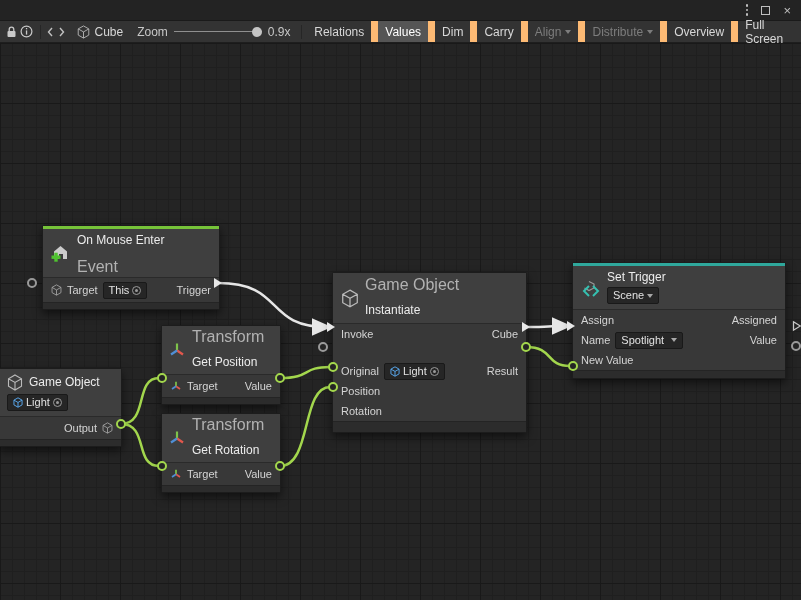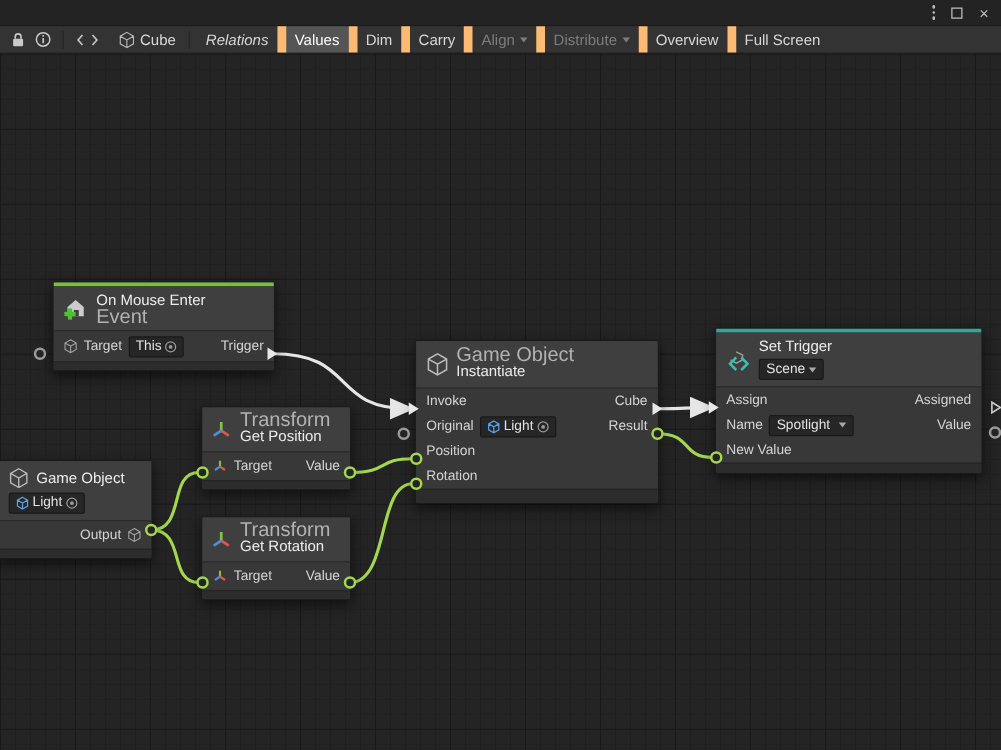--- a/index.html
+++ b/index.html
@@ -48,21 +48,21 @@
     background-size:60px 60px, 60px 60px, 12px 12px, 12px 12px;
   }
   #edges { position:absolute; inset:0; width:801px; height:557px; }
 
   
   .node { position:absolute; background:#3d3d3d; border:1px solid #1c1c1c; border-radius:2px; box-shadow:0 4px 10px rgba(0,0,0,.55); }
   .accent { height:3px; }
   .accent.green { background:#76c339; }
   .accent.teal { background:#2fa89c; }
   .nhead { display:flex; align-items:center; gap:6px; padding:5px 8px 5px 6px; background:#3f3f3f; }
-  .nhead .lines { display:flex; flex-direction:column; gap:1px; }
+  .nhead .lines { display:flex; flex-direction:column; gap:14px; }
   .ncat { font-size:16px; color:#b2b2b2; line-height:11px; }
   .ntitle { font-size:12px; color:#ececec; line-height:13px; }
   .nrows { border-top:1px solid #2a2a2a; background:#383838; }
   .nrow { display:flex; align-items:center; gap:5px; padding:0 8px; font-size:11px; color:#d4d4d4; white-space:nowrap; overflow:hidden; }
   .nrow .right { margin-left:auto; }
   .nfoot { background:#2c2c2c; border-top:1px solid #242424; }
 
   .chip { display:inline-flex; align-items:center; gap:3px; background:#262626; border:1px solid #191919; border-radius:2px; padding:1px 5px; font-size:11px; color:#e2e2e2; line-height:13px; }
   .picker { width:9px; height:9px; border:1px solid #9a9a9a; border-radius:50%; position:relative; display:inline-block; flex:none; }
   .picker::after { content:""; position:absolute; left:2px; top:2px; width:3px; height:3px; border-radius:50%; background:#9a9a9a; }
@@ -113,24 +113,32 @@
 
   <div class="graph-name">
     <span class="icon">
       <svg width="13" height="14" viewBox="0 0 16 17">
           <path d="M8 1 L14.5 4.7 V12.3 L8 16 L1.5 12.3 V4.7 Z M1.5 4.7 L8 8.4 L14.5 4.7 M8 8.4 V16" fill="none" stroke="#b9b9b9" stroke-width="1.1"></path>
         </svg>
     </span>
     <span>Cube</span>
   </div>
 
+  <div class="zoom-wrap">
+    <span style="color:#c8c8c8;">Zoom</span>
+    <span class="slider">
+      <span class="track"></span>
+        <span class="knob"></span>
+    </span>
+    <span style="color:#c8c8c8;">0.9x</span>
+  </div>
 
   <span class="spacer" style="margin-left:10px;"></span>
 
-  <div class="tbtn" style="border-left:none;font-style:italic;">
+  <div class="tbtn" style="border-left:none;">
     <span>Relations</span>
   </div>
   <div class="tbtn active">
     <span>Values</span>
   </div>
   <div class="tbtn">
     <span>Dim</span>
   </div>
   <div class="tbtn">
     <span>Carry</span>
@@ -316,21 +324,21 @@
       <span class="lines">
         <span class="ncat">Game Object</span>
         <span class="ntitle">Instantiate</span>
       </span>
     </div>
     <div class="nrows">
       <div class="nrow" style="height:20px;">
         <span>Invoke</span>
         <span class="right">Cube</span>
       </div>
-      <div class="nrow" style="height:20px;">
+      <div class="nrow" style="height:20px;margin-top:17px;">
         <span>Original</span>
         <span class="chip">
           <span class="icon">
             <svg width="10" height="11" viewBox="0 0 16 17">
                 <path d="M8 1 L14.5 4.7 V12.3 L8 16 L1.5 12.3 V4.7 Z M1.5 4.7 L8 8.4 L14.5 4.7 M8 8.4 V16" fill="none" stroke="#57a3e6" stroke-width="1.6"></path>
               </svg>
           </span>
           <span>Light</span>
           <span class="picker"></span>
         </span>

